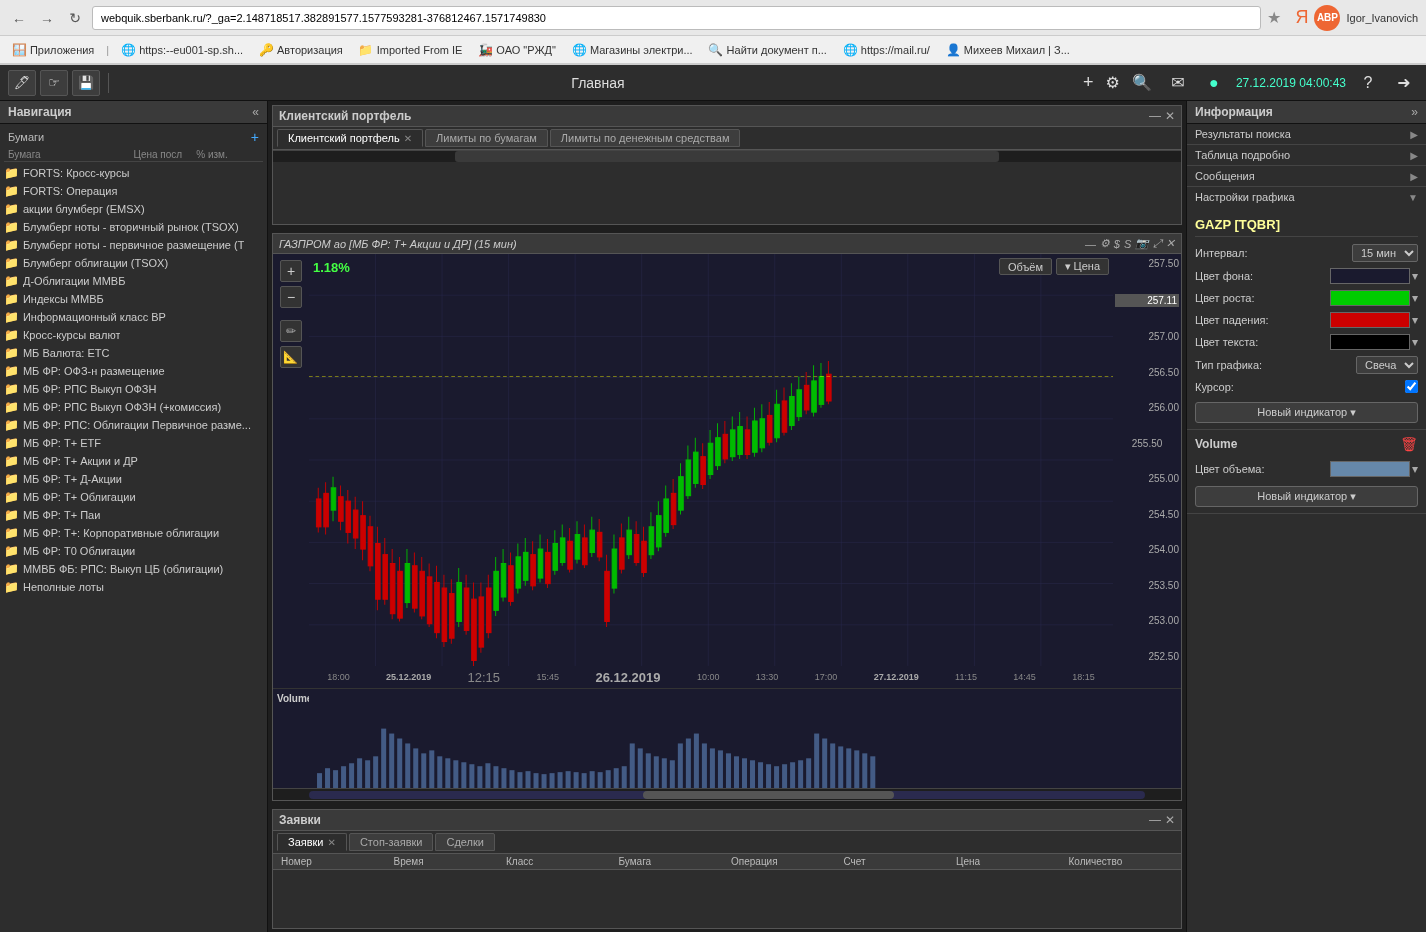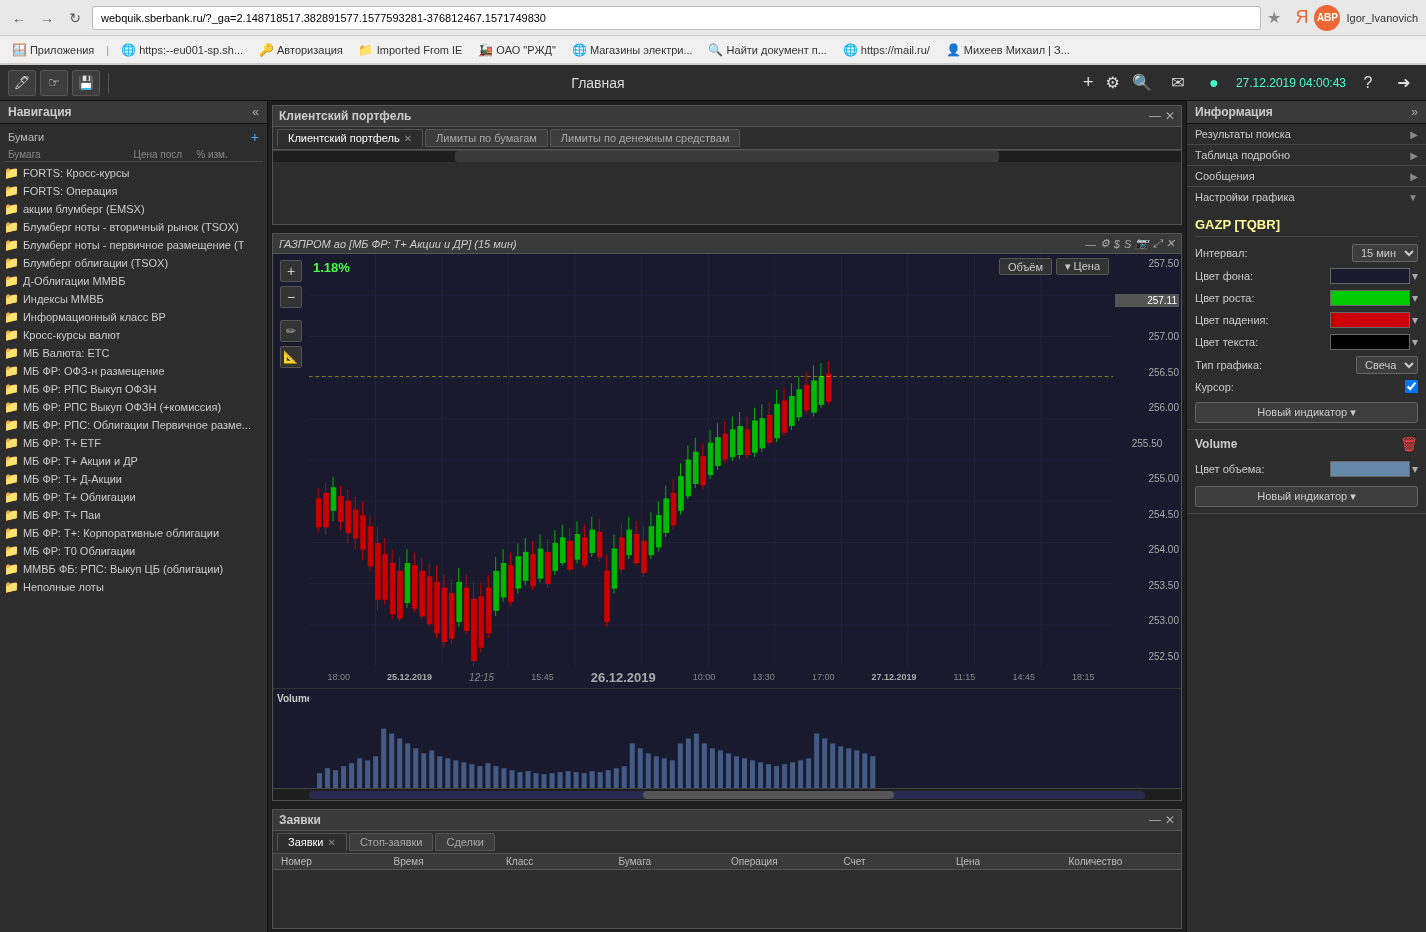--- a/index.html
+++ b/index.html
@@ -621,21 +621,21 @@
               <span class="y-label" style="font-size:10px;color:#aaa;text-align:right;">253.50</span>
               <span class="y-label" style="font-size:10px;color:#aaa;">253.00</span>
               <span class="y-label" style="font-size:10px;color:#aaa;text-align:right;">252.50</span>
             </div>
           </div>
 
           <div style="display:flex;background:#1a1a2e;height:22px;padding-left:36px;">
             <div style="flex:1;display:flex;justify-content:space-around;align-items:center;">
               <span style="font-size:9px;color:#888;">18:00</span>
               <span style="font-size:9px;color:#aaa;font-weight:bold;">25.12.2019</span>
-              <span style="font-size:10px;color:#888;font-style:italic;">12:15</span>
+              <span style="font-size:13px;color:#888;">12:15</span>
               <span style="font-size:9px;color:#888;">15:45</span>
               <span style="font-size:13px;color:#aaa;font-weight:bold;">26.12.2019</span>
               <span style="font-size:9px;color:#888;">10:00</span>
               <span style="font-size:9px;color:#888;">13:30</span>
               <span style="font-size:9px;color:#888;">17:00</span>
               <span style="font-size:9px;color:#aaa;font-weight:bold;">27.12.2019</span>
               <span style="font-size:9px;color:#888;">11:15</span>
               <span style="font-size:9px;color:#888;">14:45</span>
               <span style="font-size:9px;color:#888;">18:15</span>
             </div>

